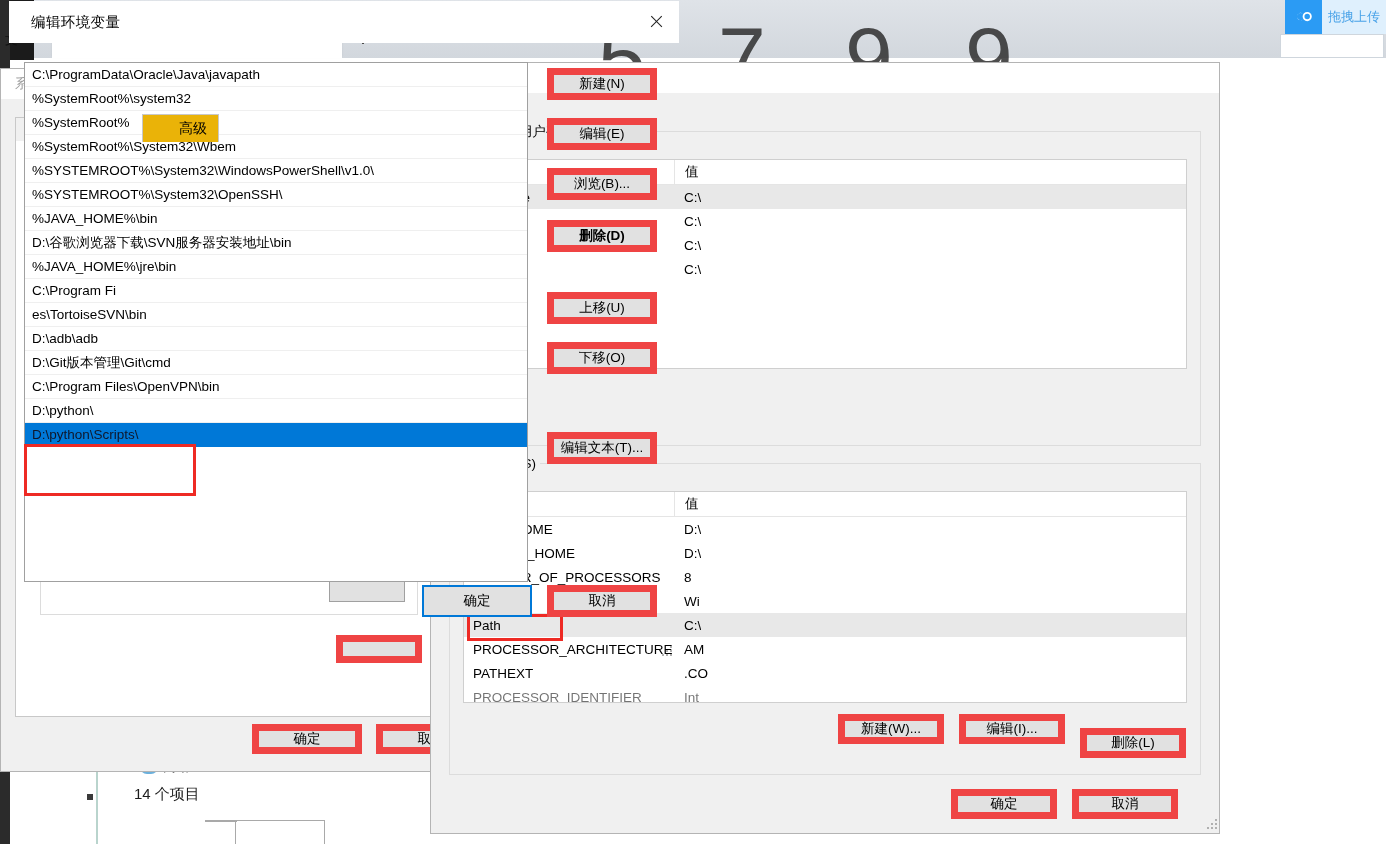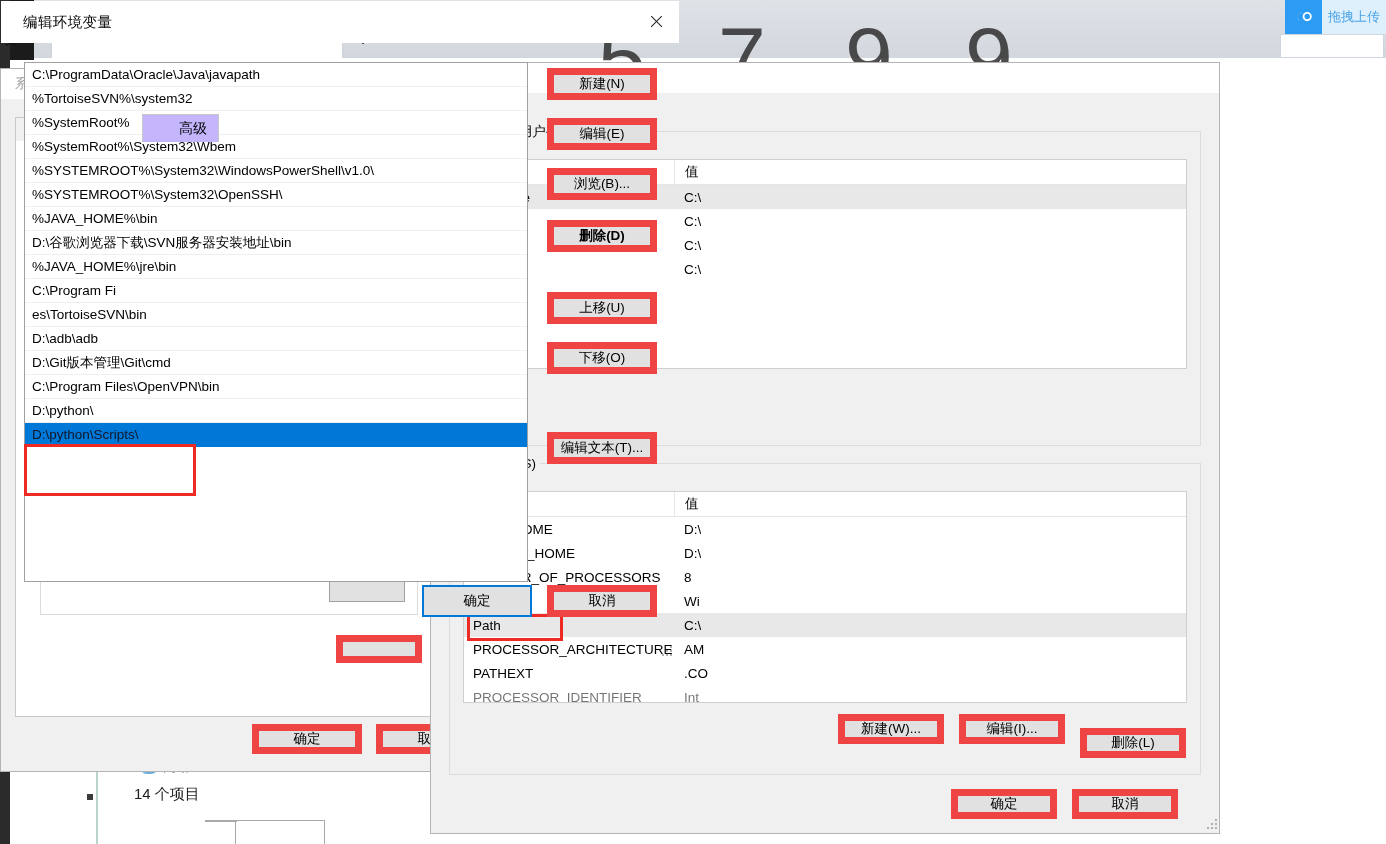--- a/index.html
+++ b/index.html
@@ -136,21 +136,21 @@
   #sysprops { left: 0px; top: 68px; width: 449px; height: 704px; }
   .tabstrip {
     position: absolute; left: 14px; top: 46px; height: 27px; display: flex; align-items: flex-end;
   }
   .tabitem {
     height: 25px; padding: 0 11px; font-size: 13.5px; color: #000;
     background: #f0f0f0; border: 1px solid #c8c8c8; border-bottom: none;
     display: flex; align-items: center; margin-right: -1px; position: relative;
   }
   .tabitem.active {
-    background: #c4b5fd; height: 28px; z-index: 3; font-size: 14px; padding-left: 36px;
+    background: #eab308; height: 28px; z-index: 3; font-size: 14px; padding-left: 36px;
   }
   .sp-body {
     position: absolute; left: 14px; top: 72px; width: 420px; height: 576px;
     background: #ffffff; border: 1px solid #c8c8c8; border-top: none;
   }
   .sp-note { position: absolute; left: 24px; top: 26px; font-size: 13.5px; color: #000; }
   .groupbox { position: absolute; border: 1px solid #dcdcdc; }
   .groupbox-legend {
     position: absolute; top: -9px; left: 8px; background: #ffffff;
     padding: 0 4px; font-size: 13.5px; color: #000;
@@ -178,21 +178,21 @@
   .ev-row {
     display: flex; height: 24px; align-items: center; font-size: 13.5px; color: #000;
   }
   .ev-row.sel { background: #e8e8e8; }
   .ev-row .c1 { width: 210px; padding-left: 9px; white-space: nowrap; }
   .ev-row .c2 { padding-left: 10px; white-space: nowrap; overflow: hidden; }
   .ev-btn { position: absolute; height: 30px; width: 106px; }
 
   
   #editenv { left: 706px; top: 42px; width: 680px; height: 664px; background: #f0f0f0; border: 1px solid #999; }
-  #editenv .win-titlebar { height: 42px; }
+  #editenv .win-titlebar { height: 42px; margin-left: 8px; }
   #editenv .win-title { font-size: 14.5px; padding-left: 22px; }
   #editenv .win-close { width: 46px; height: 42px; }
   .pathlist {
     position: absolute; left: 24px; top: 62px; width: 504px; height: 520px;
     background: #fff; border: 1px solid #a0a0a0; overflow: hidden;
   }
   .path-row {
     height: 24px; line-height: 24px; padding-left: 7px; font-size: 13.5px; color: #000;
     border-bottom: 1px solid #efefef; white-space: nowrap; cursor: default;
   }
@@ -391,21 +391,21 @@
   </div>
 
   <div id="editenv">
     <div class="win-titlebar">
       <span class="win-title active">编辑环境变量</span>
       <span class="win-close"></span>
     </div>
 
     <div class="pathlist">
       <div class="path-row">C:\ProgramData\Oracle\Java\javapath</div>
-      <div class="path-row">%TortoiseSVN%\system32</div>
+      <div class="path-row">%SystemRoot%\system32</div>
       <div class="path-row">%SystemRoot%</div>
       <div class="path-row">%SystemRoot%\System32\Wbem</div>
       <div class="path-row">%SYSTEMROOT%\System32\WindowsPowerShell\v1.0\</div>
       <div class="path-row">%SYSTEMROOT%\System32\OpenSSH\</div>
       <div class="path-row">%JAVA_HOME%\bin</div>
       <div class="path-row">D:\谷歌浏览器下载\SVN服务器安装地址\bin</div>
       <div class="path-row">%JAVA_HOME%\jre\bin</div>
       <div class="path-row">C:\Program Fi</div>
       <div class="path-row">es\TortoiseSVN\bin</div>
       <div class="path-row">D:\adb\adb</div>

